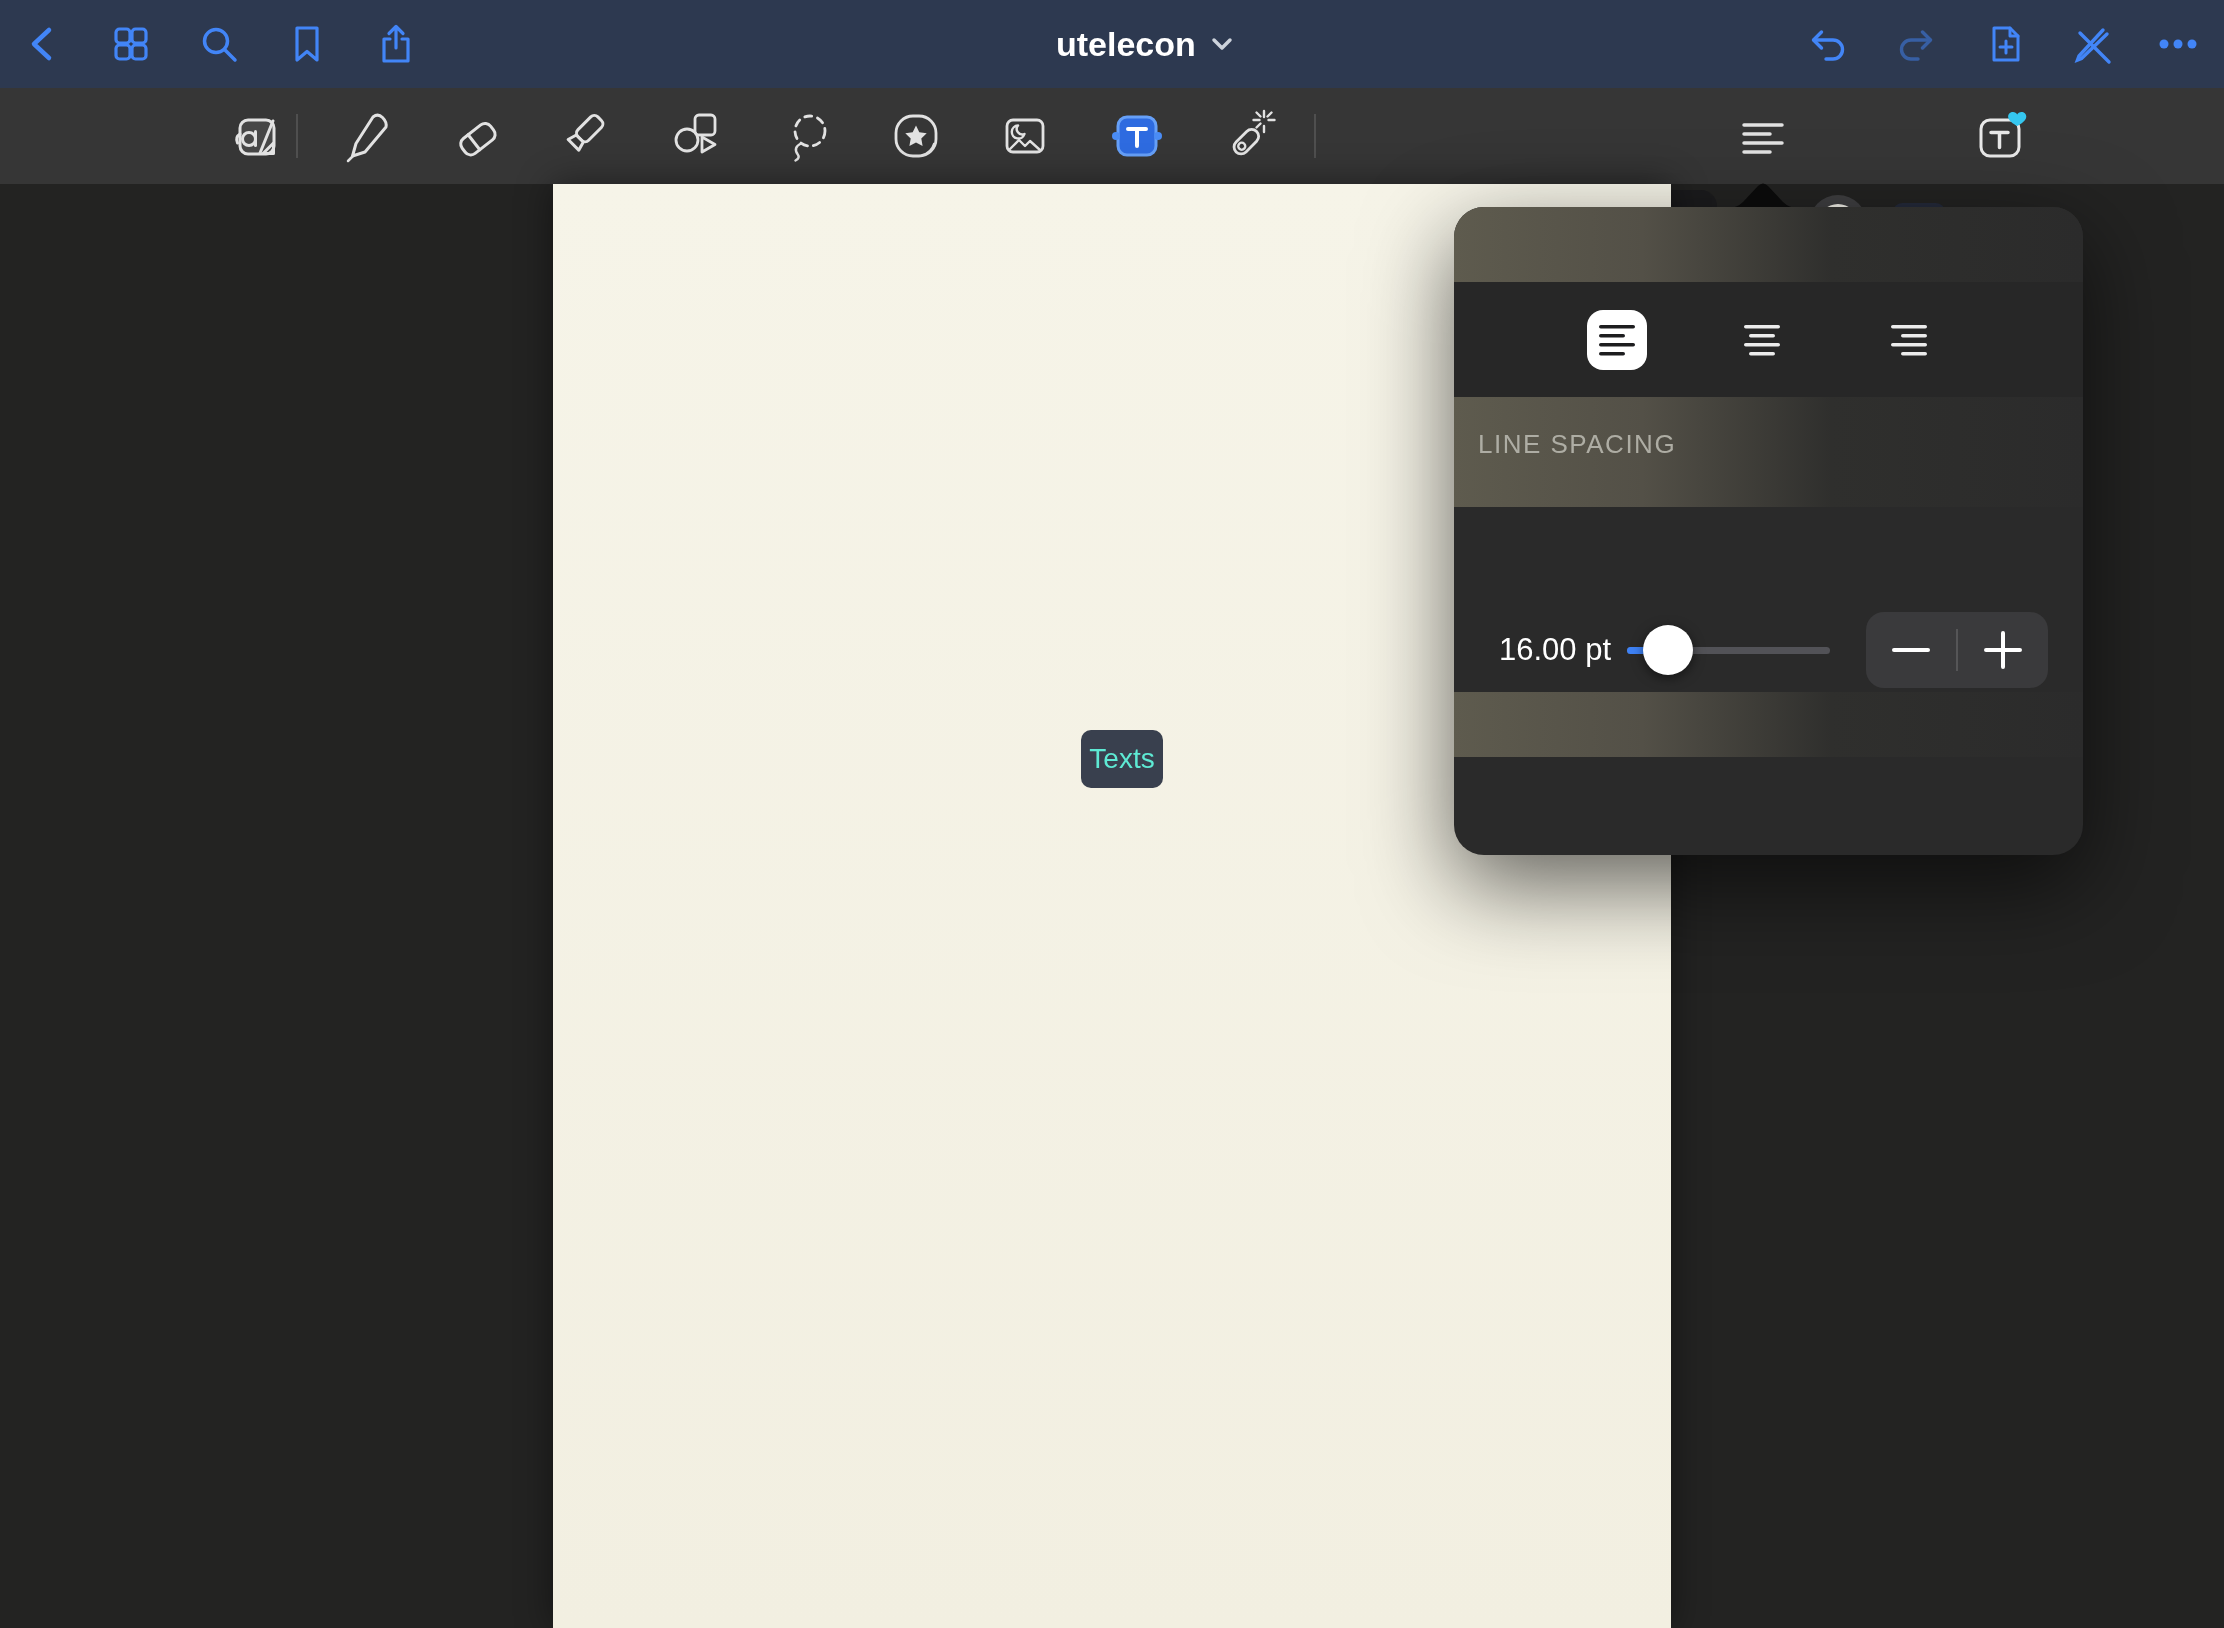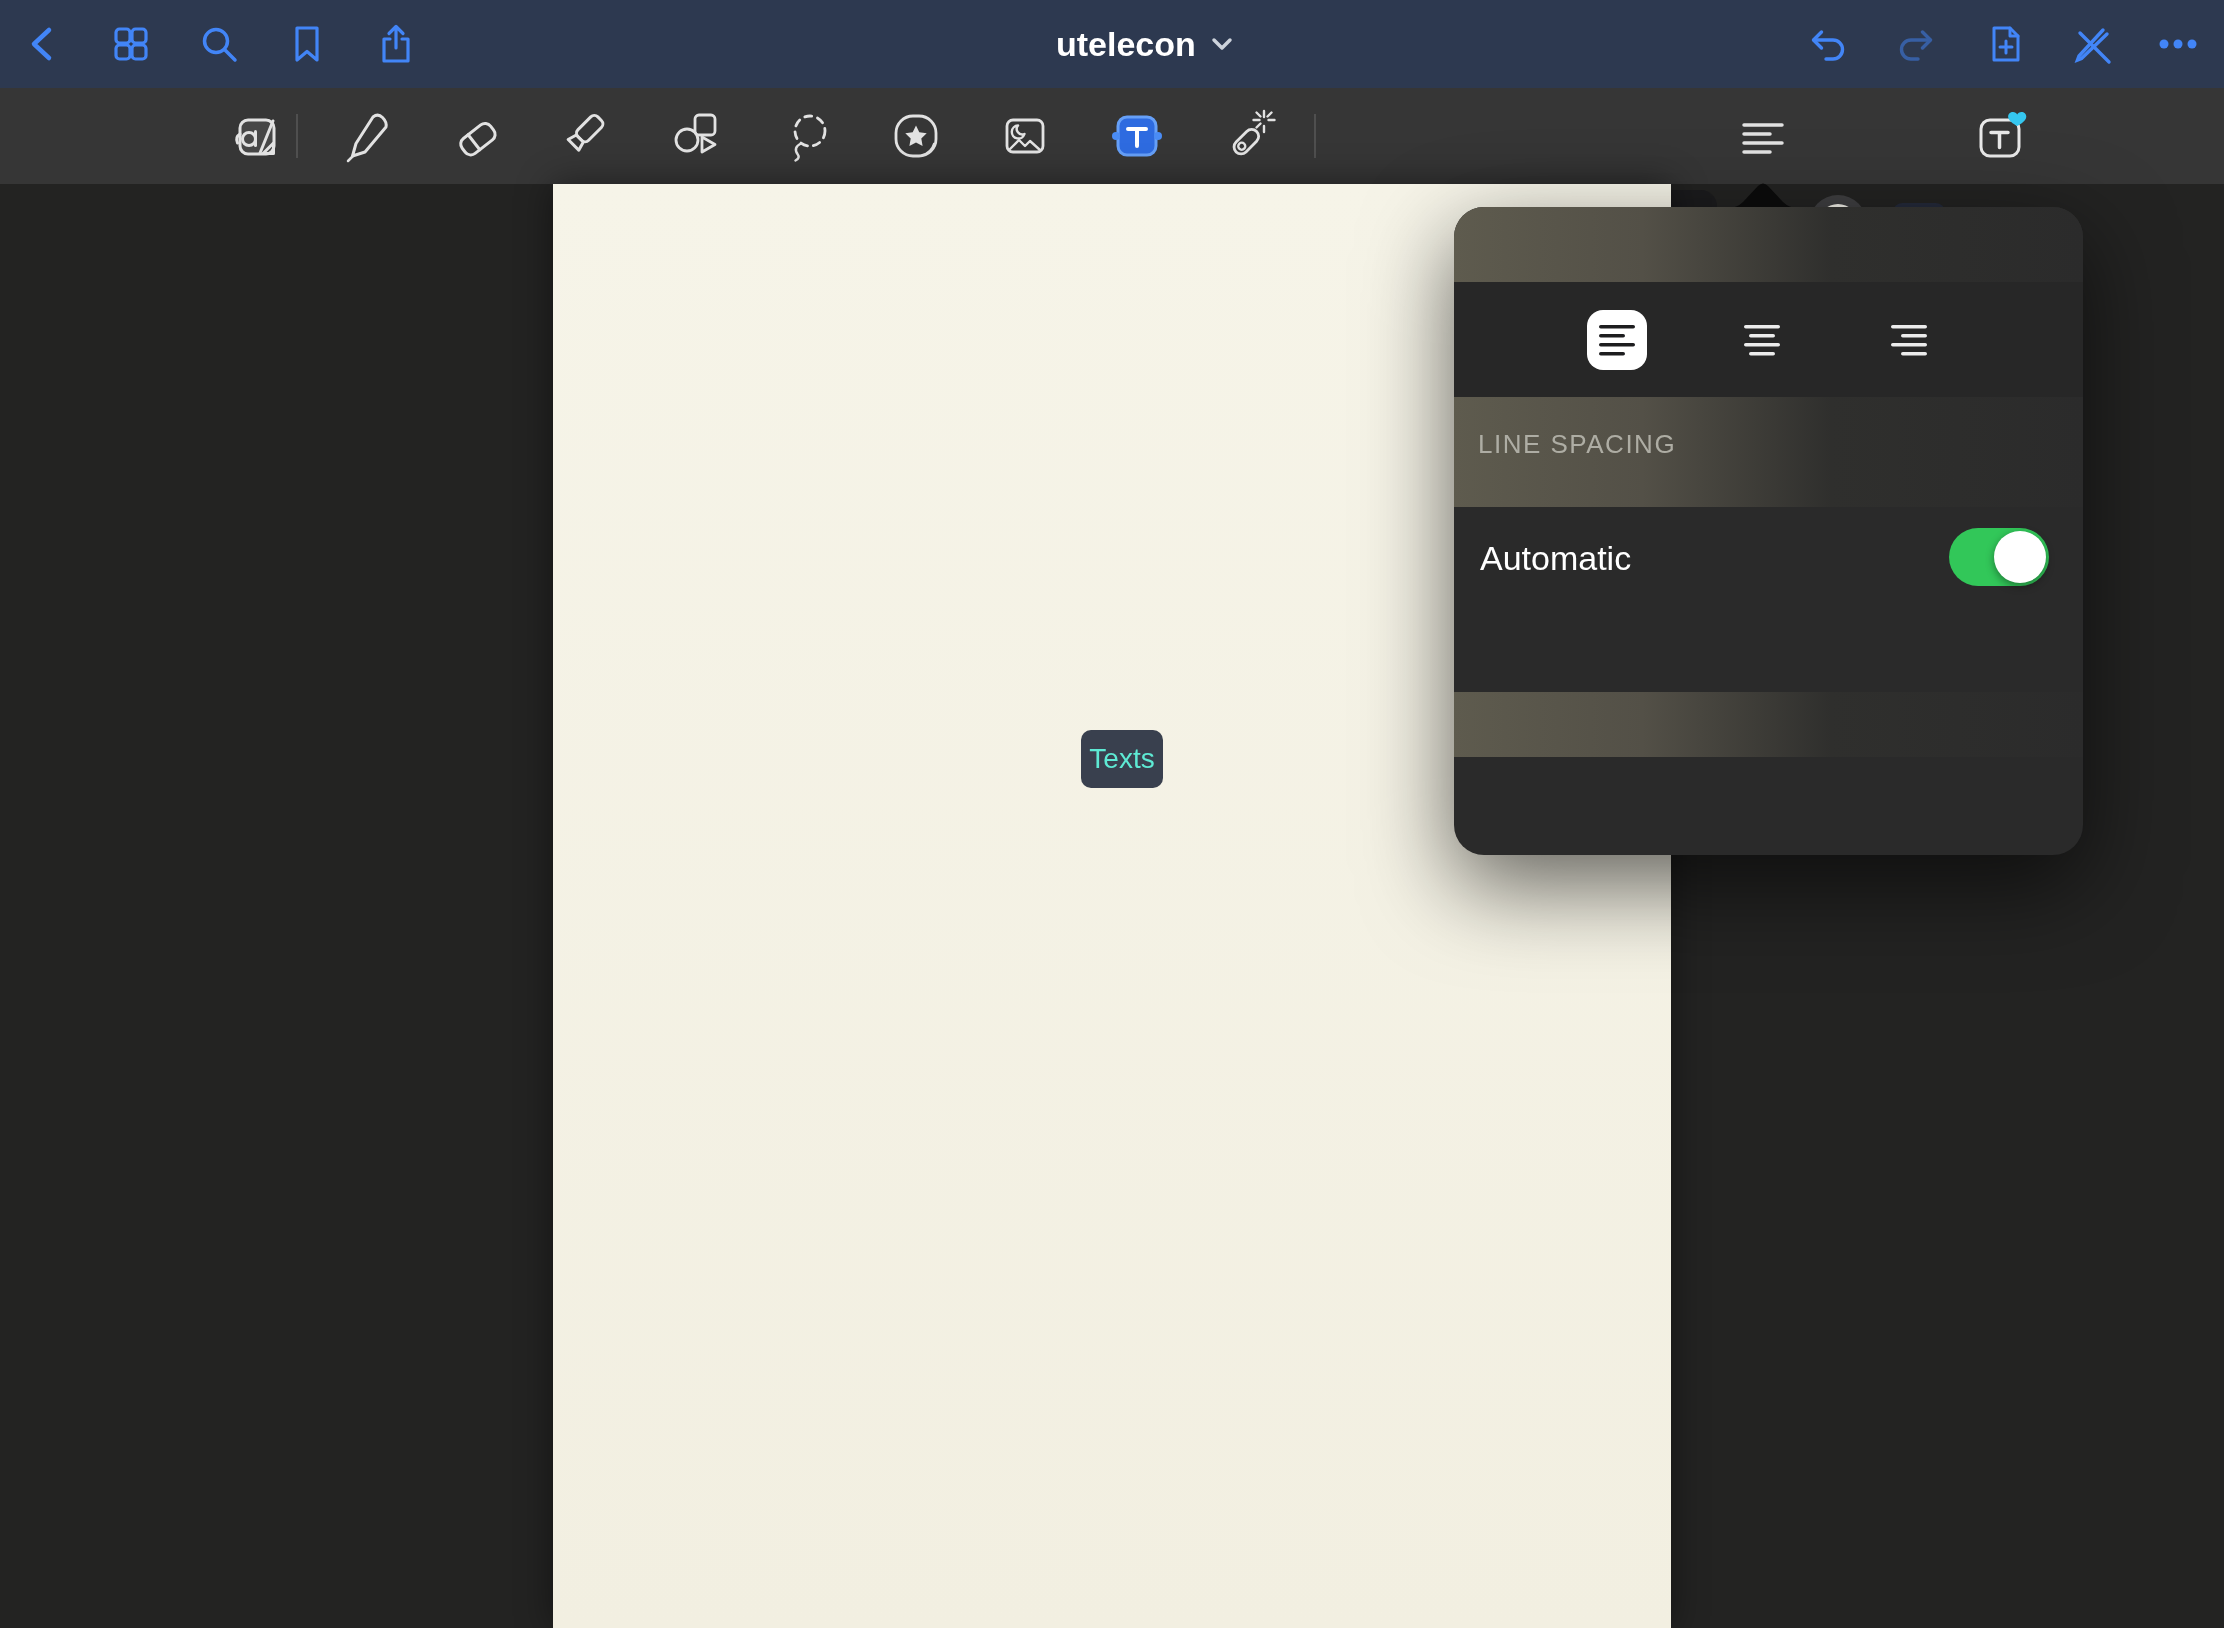--- a/index.html
+++ b/index.html
@@ -384,24 +384,42 @@
             </svg>
         </span>
       </div>
     </div>
 
     <div class="strip s2">
       <span class="section-label">LINE SPACING</span>
     </div>
 
     <div class="rows">
-      <div class="row-automatic">
-        <span class="auto-label">Automatic</span>
-        <div class="toggle on">
-          <div class="knob"></div>
+
+      <div class="row-spacing">
+        <span class="value-label">16.00 pt</span>
+        <div class="slider">
+          <div class="slider-fill" style="width: 20%;"></div>
+          <div class="slider-thumb" style="left: 20%;"></div>
+        </div>
+        <div class="stepper">
+          <div class="stepper-half">
+            <span>
+              <svg width="38" height="8" viewBox="0 0 38 8" stroke="#fff" stroke-width="4" stroke-linecap="round">
+                  <path d="M2 4 h34" fill="none"></path>
+                </svg>
+            </span>
+          </div>
+          <div class="stepper-divider"></div>
+          <div class="stepper-half">
+            <span>
+              <svg width="38" height="38" viewBox="0 0 38 38" stroke="#fff" stroke-width="4" stroke-linecap="round" fill="none">
+                  <path d="M2 19 h34 M19 2 v34"></path>
+                </svg>
+            </span>
+          </div>
         </div>
       </div>
-
     </div>
 
     <div class="strip s3"></div>
   </div>
 </div>
 
 </body></html>

